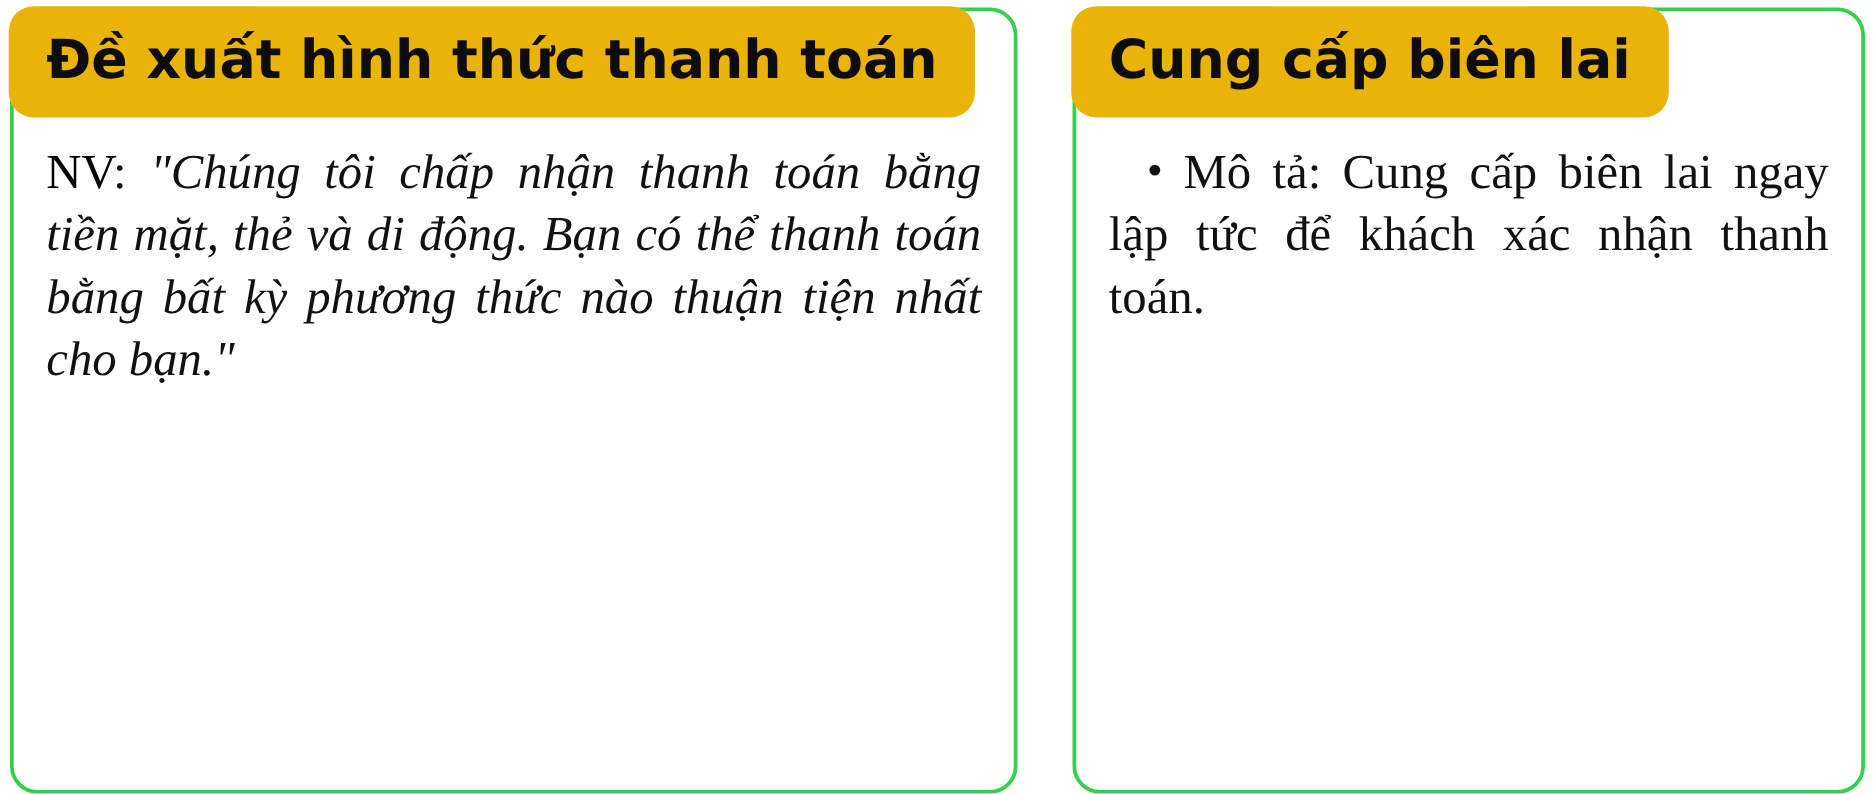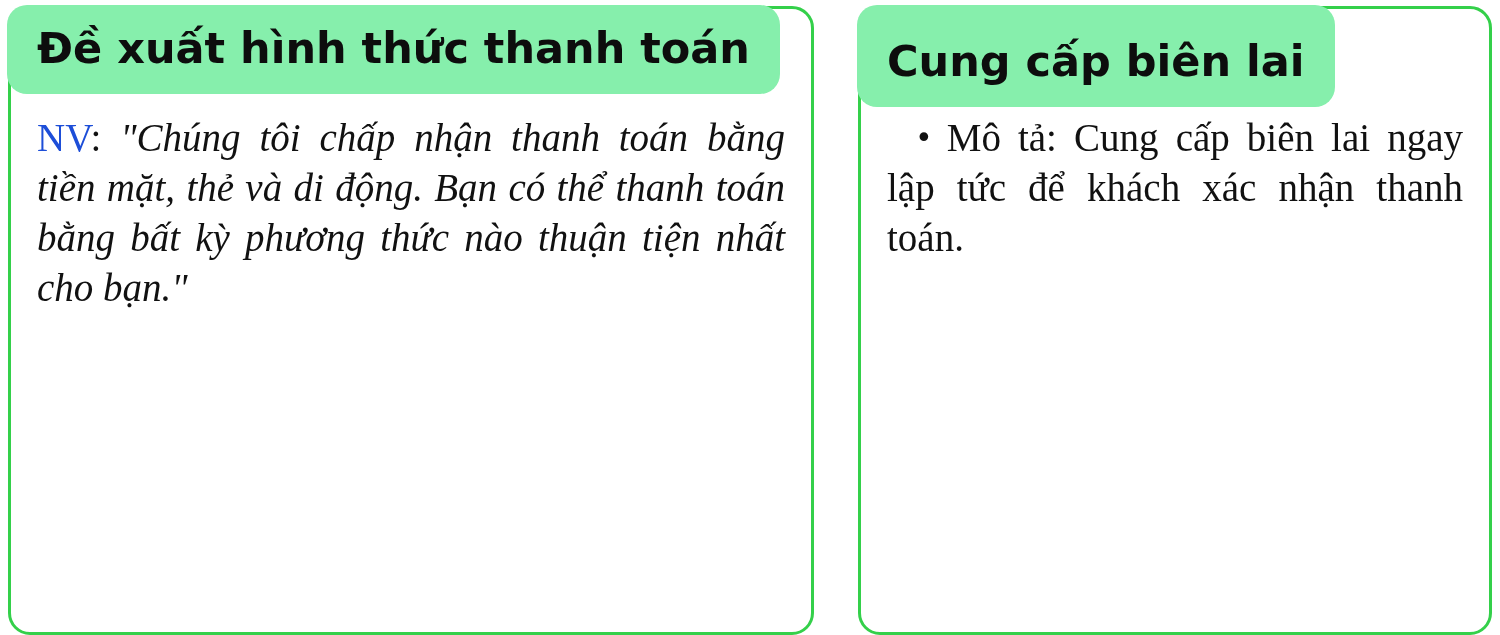--- a/index.html
+++ b/index.html
@@ -29,49 +29,49 @@
     background: #ffffff;
     padding: 30px 26px 10px 26px;
   }
   .card-left { width: 806px; }
   .card-right { width: 634px; }
 
   .card-title {
     position: absolute;
     top: -4px;
     left: -4px;
-    background: #86efac;
+    background: #eab308;
     color: #0d0d0d;
     font-family: "DejaVu Sans", sans-serif;
     font-weight: bold;
     border-radius: 20px;
     line-height: 1;
     white-space: nowrap;
   }
   .card-left .card-title {
     font-size: 43px;
     padding: 22px 30px 24px 30px;
   }
   .card-right .card-title {
     font-size: 43px;
-    padding: 35px 30px 24px 30px;
+    padding: 22px 30px 24px 30px;
   }
 
   .card-body {
     margin-top: 74px;
   }
   .para {
     margin: 0 0 8px 0;
     text-align: justify;
     color: #111111;
     font-size: 39px;
     line-height: 1.28;
   }
   .speaker {
-    color: #1d4ed8;
+    color: #000000;
   }
   .quote-italic {
     font-style: italic;
   }
   .desc {
     margin: 26px 0 0 0;
     text-align: justify;
     color: #111111;
     font-size: 39px;
     line-height: 1.28;

